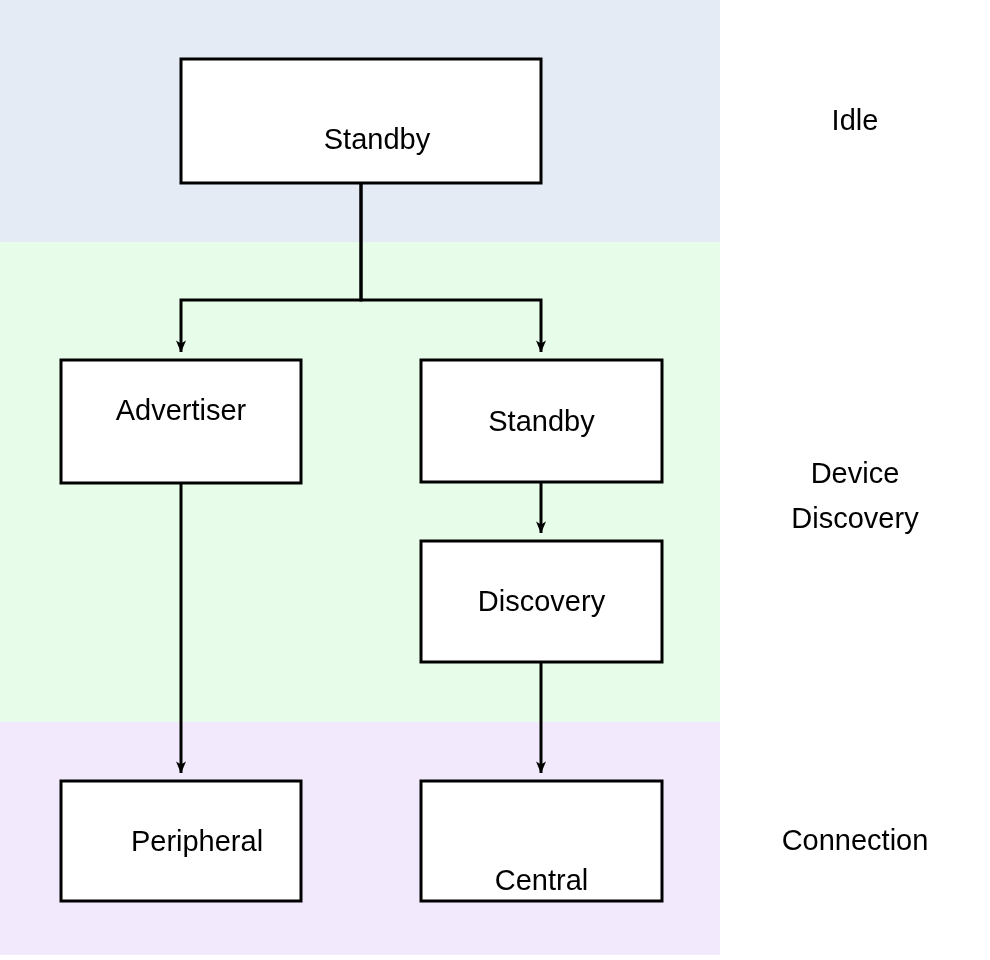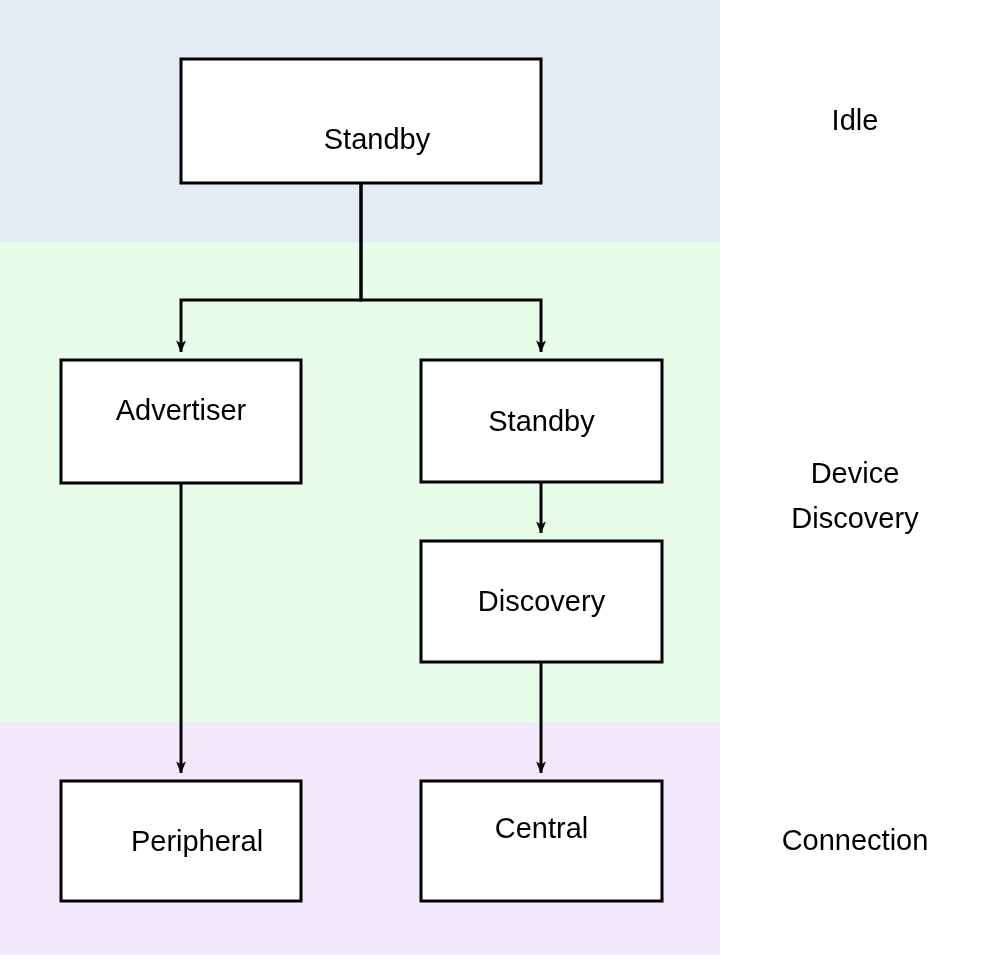--- a/index.html
+++ b/index.html
@@ -79,21 +79,21 @@
         <rect x="421" y="781" width="241" height="120" fill="#ffffff" stroke="#000000" stroke-width="3"></rect>
       </g>
   </svg>
 
   <div id="node-labels">
       <div class="node-label" style="left: 197px; top: 59px; width: 360px; height: 137px; color: rgb(0, 0, 0); margin-top: 12px;">Standby</div>
       <div class="node-label" style="left: 61px; top: 360px; width: 240px; height: 100px; color: rgb(0, 0, 0); border-radius: 17px;">Advertiser</div>
       <div class="node-label" style="left: 421px; top: 360px; width: 241px; height: 122px; color: rgb(0, 0, 0);">Standby</div>
       <div class="node-label" style="left: 421px; top: 541px; width: 241px; height: 121px; color: rgb(0, 0, 0);">Discovery</div>
       <div class="node-label" style="left: 61px; top: 781px; width: 240px; height: 120px; color: rgb(0, 0, 0); padding-left: 16px;">Peripheral</div>
-      <div class="node-label" style="left: 421px; top: 768px; width: 241px; height: 120px; color: rgb(0, 0, 0);">Central</div>
+      <div class="node-label" style="left: 421px; top: 820px; width: 241px; height: 120px; color: rgb(0, 0, 0);">Central</div>
     </div>
   <div id="band-labels">
       <div class="band-label" style="left: 705px; width: 300px; top: 97.5px; color: rgb(0, 0, 0);">Idle</div>
       <div class="band-label" style="left: 705px; width: 300px; top: 451px; color: rgb(0, 0, 0);">Device
 Discovery</div>
       <div class="band-label" style="left: 705px; width: 300px; top: 817.5px; color: rgb(0, 0, 0);">Connection</div>
     </div>
 
 </div>
 

